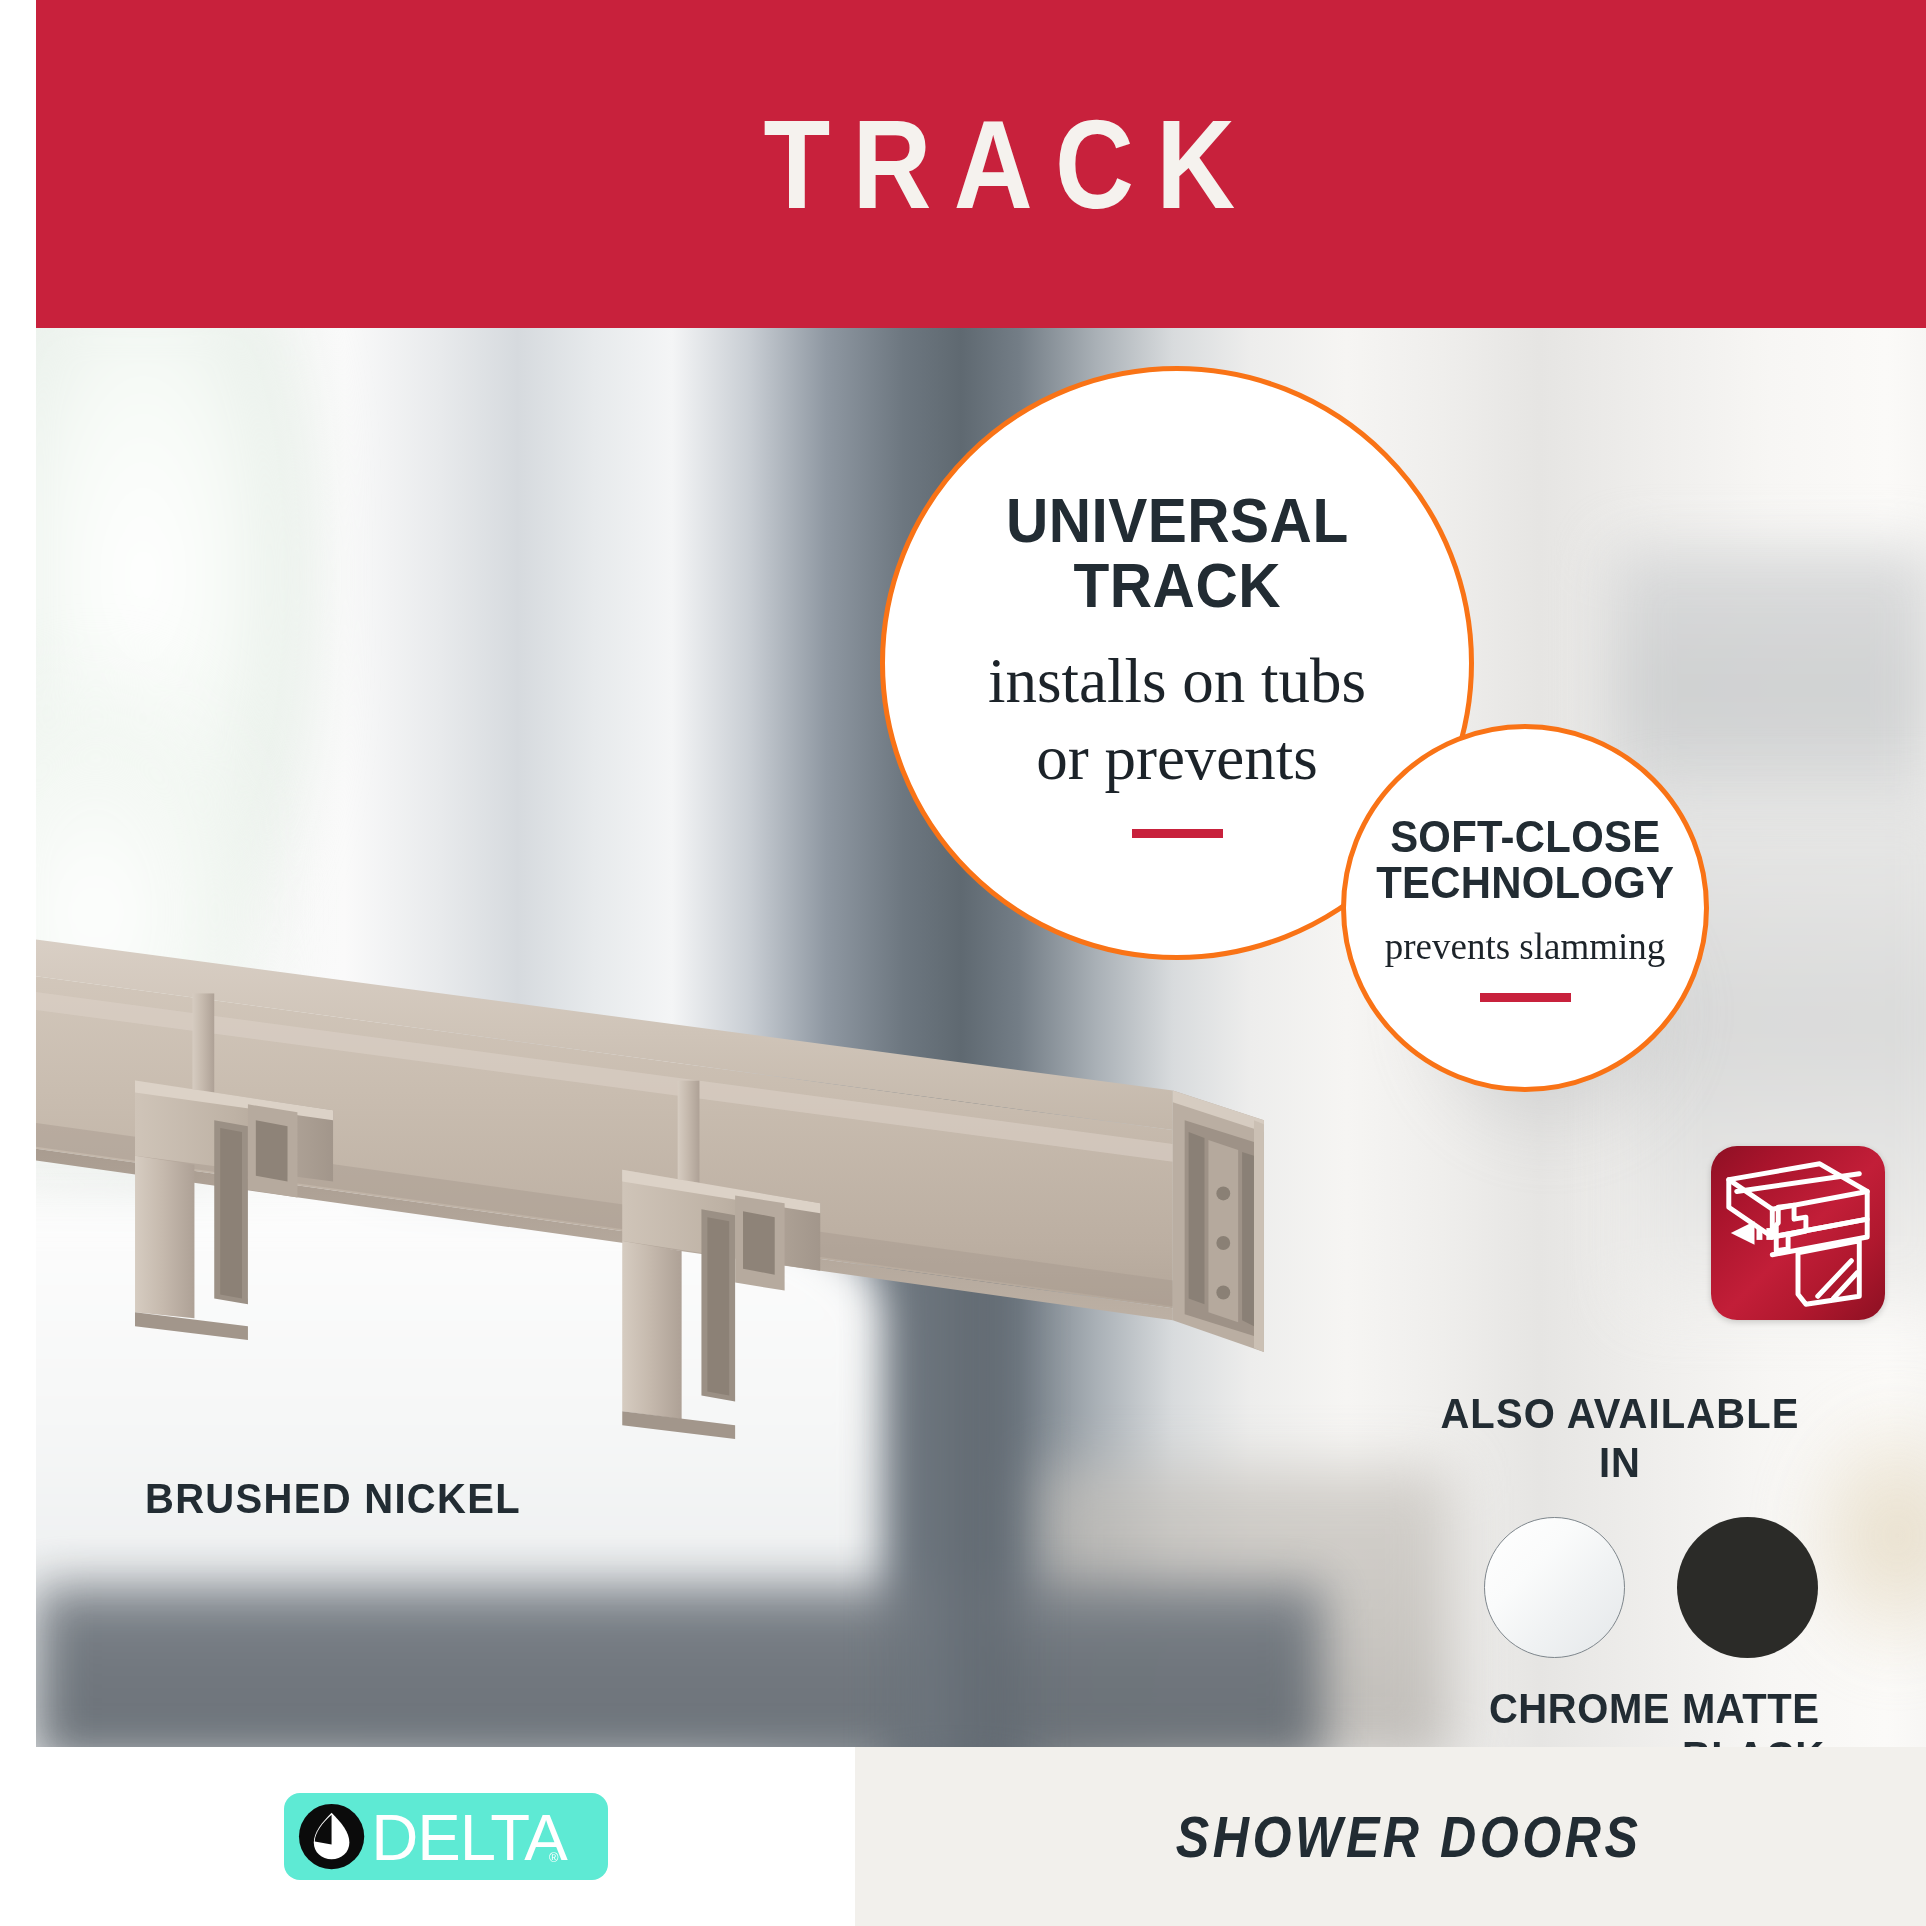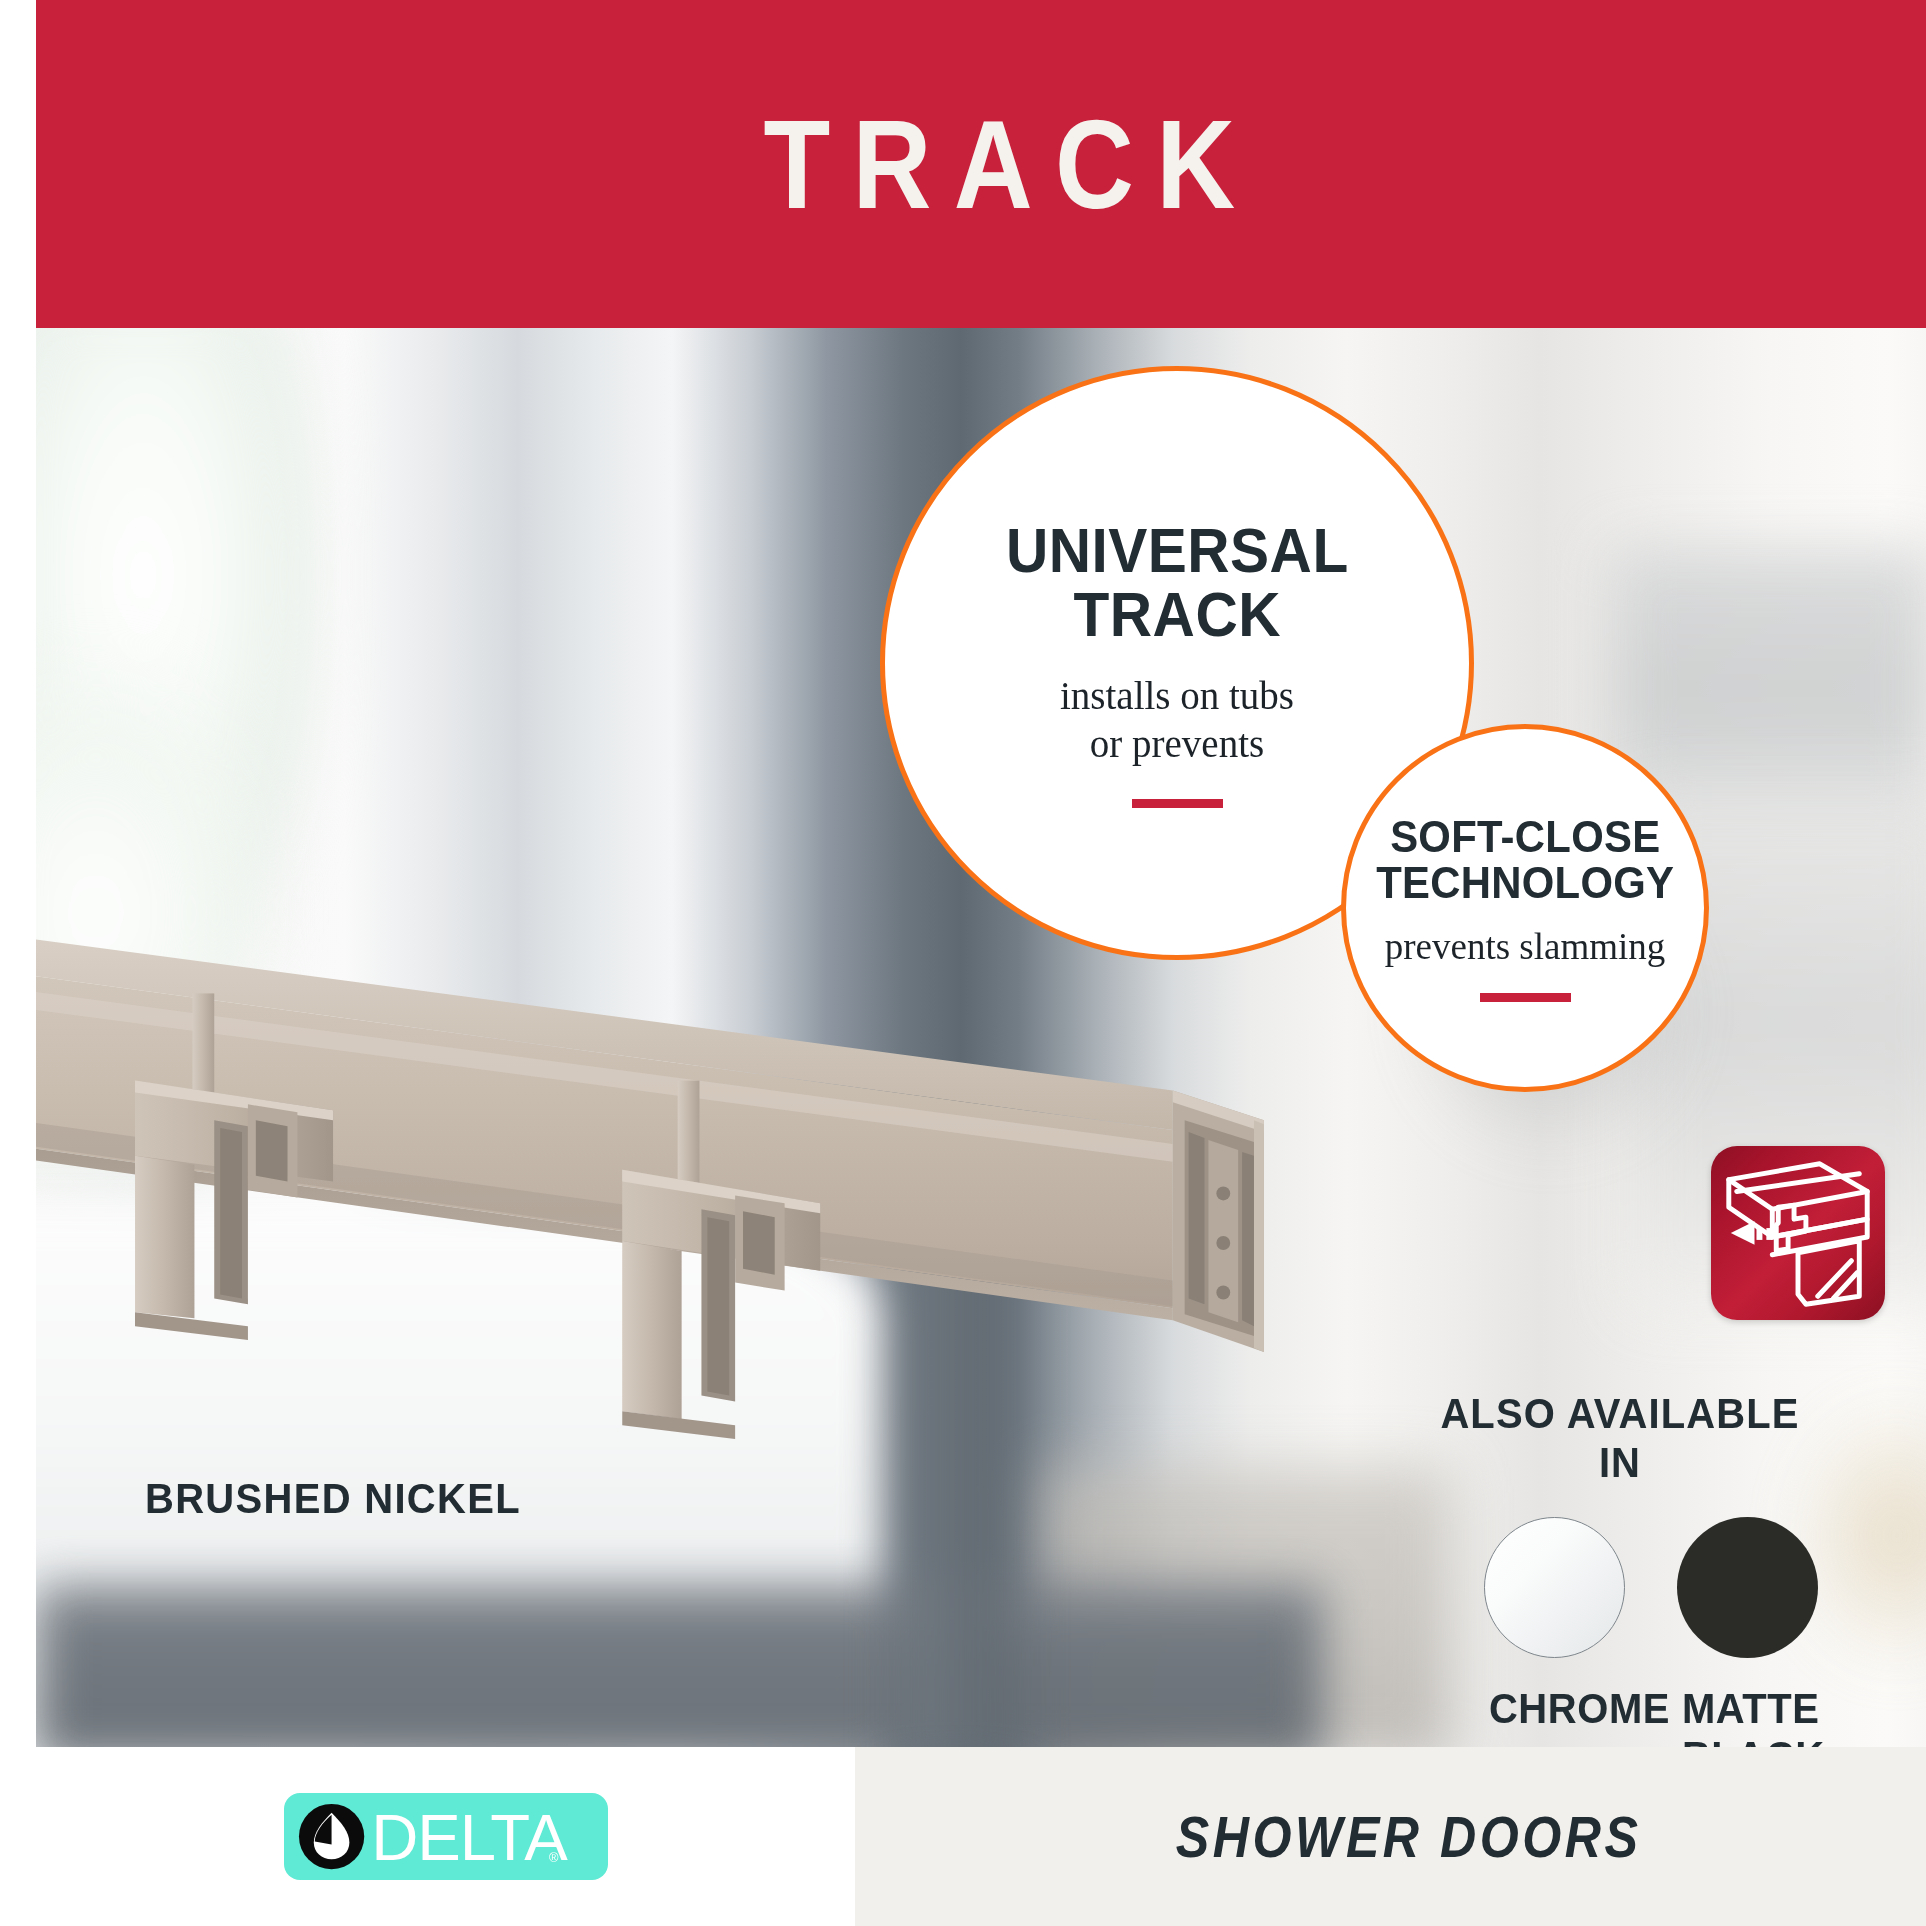--- a/index.html
+++ b/index.html
@@ -117,21 +117,21 @@
   .c-head{
     font-family:"Liberation Sans Narrow","Liberation Sans",sans-serif;
     font-weight:bold;color:#222C33;line-height:1.02;
     transform:scaleX(.93);
   }
   .circle-big .c-head{font-size:63px;letter-spacing:0.5px;}
   .circle-small .c-head{font-size:45px;letter-spacing:0.3px;}
   .c-sub{
     font-family:"Liberation Serif",serif;color:#1C2329;line-height:1.22;
   }
-  .circle-big .c-sub{font-size:39px;margin-top:26px;}
+  .circle-big .c-sub{font-size:63px;margin-top:26px;}
   .circle-small .c-sub{font-size:37px;margin-top:18px;}
   .c-dash{
     width:91px;height:9px;background:#C8213C;
   }
   .circle-big .c-dash{margin-top:32px;}
   .circle-small .c-dash{margin-top:24px;}
 
   
   .feature-icon{
     position:absolute;left:1675px;top:818px;width:174px;height:174px;

